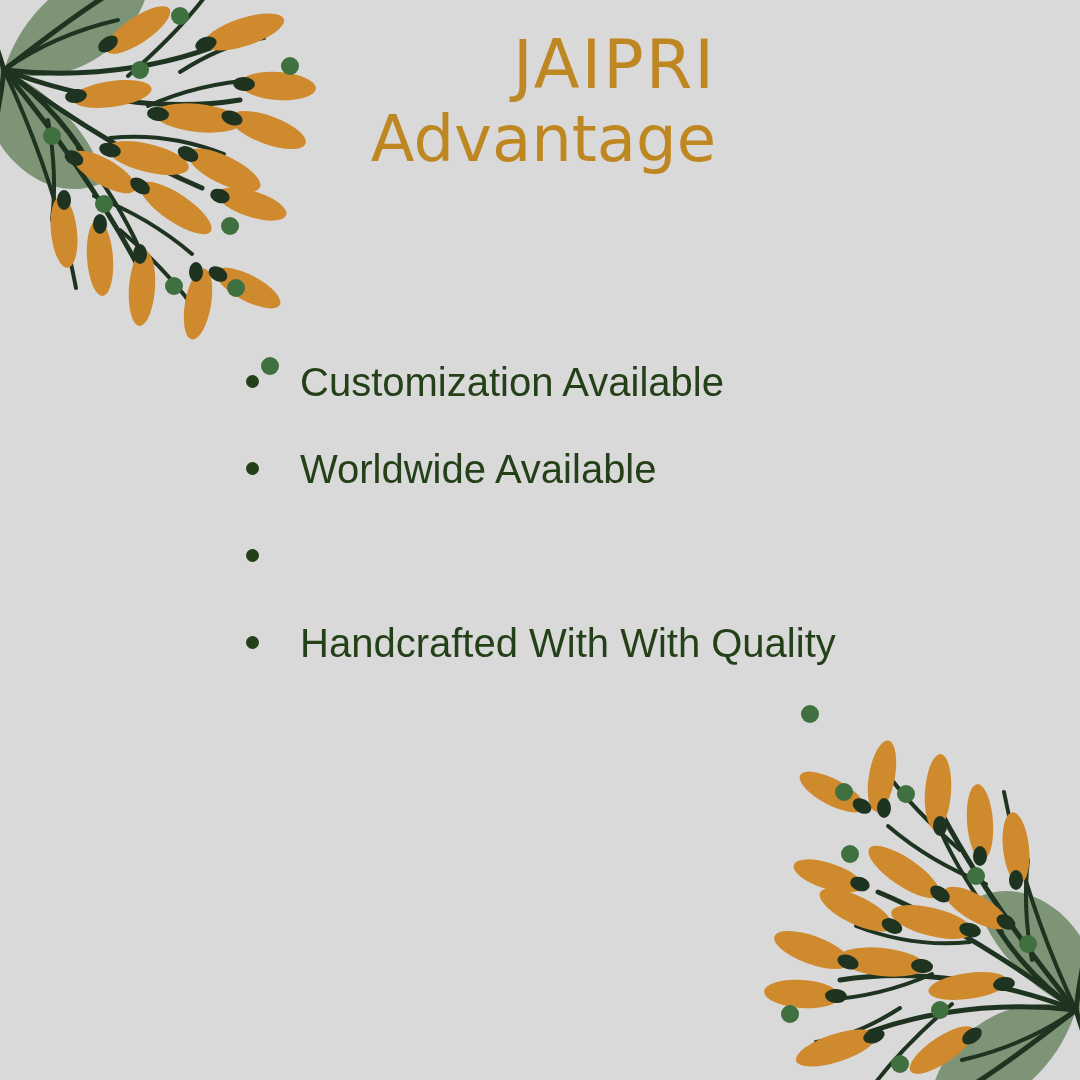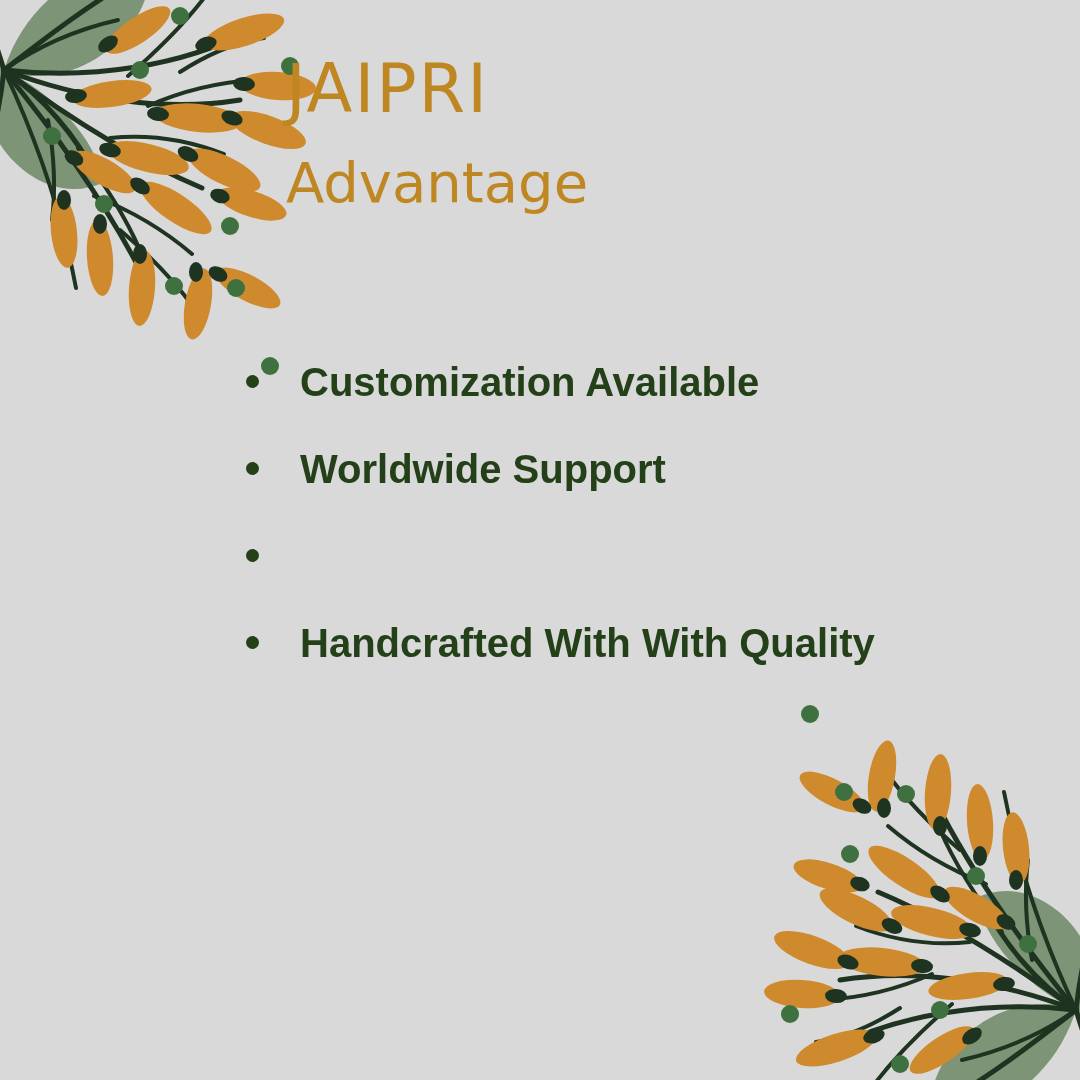--- a/index.html
+++ b/index.html
@@ -45,39 +45,39 @@
     display: block;
     width: 100%;
     height: 100%;
     overflow: visible;
   }
 
   
   #title-block {
     position: absolute;
     left: 286px;
-    top: 56px;
+    top: 32px;
     width: 430px;
-    text-align: left;
+    text-align: right;
   }
   .title-line {
     color: #bf8722;
     font-family: "DejaVu Sans", sans-serif;
     font-weight: 400;
     letter-spacing: 0.5px;
     line-height: 1.0;
     white-space: nowrap;
   }
   #title-line-1 {
     font-size: 67px;
     letter-spacing: 2px;
   }
   #title-line-2 {
-    font-size: 56px;
-    margin-top: 32px;
+    font-size: 64px;
+    margin-top: 8px;
     letter-spacing: 0px;
   }
 
   
   #feature-list {
     position: absolute;
     left: 246px;
     top: 338px;
     width: 760px;
     list-style: none;
@@ -94,21 +94,21 @@
     height: 13px;
     border-radius: 50%;
     background: #234019;
     flex: 0 0 auto;
     margin-right: 41px;
   }
   .feature-label {
     color: #234019;
     font-family: "Liberation Sans", sans-serif;
     font-size: 40px;
-    font-weight: 700;
+    font-weight: 400;
     line-height: 1.05;
     white-space: nowrap;
   }
 </style>
 </head>
 <body>
 
 <div id="poster">
 
   <div class="corner-art" id="art-top-left">
@@ -285,21 +285,21 @@
     <div class="title-line" id="title-line-2">Advantage</div>
   </div>
 
   <ul id="feature-list">
     <li class="feature-item">
       <span class="feature-bullet"></span>
       <span class="feature-label">Customization Available</span>
     </li>
     <li class="feature-item">
       <span class="feature-bullet"></span>
-      <span class="feature-label">Worldwide Support</span>
+      <span class="feature-label">Worldwide Available</span>
     </li>
     <li class="feature-item">
       <span class="feature-bullet"></span>
     </li>
     <li class="feature-item">
       <span class="feature-bullet"></span>
       <span class="feature-label">Handcrafted With With Quality</span>
     </li>
   </ul>
 

